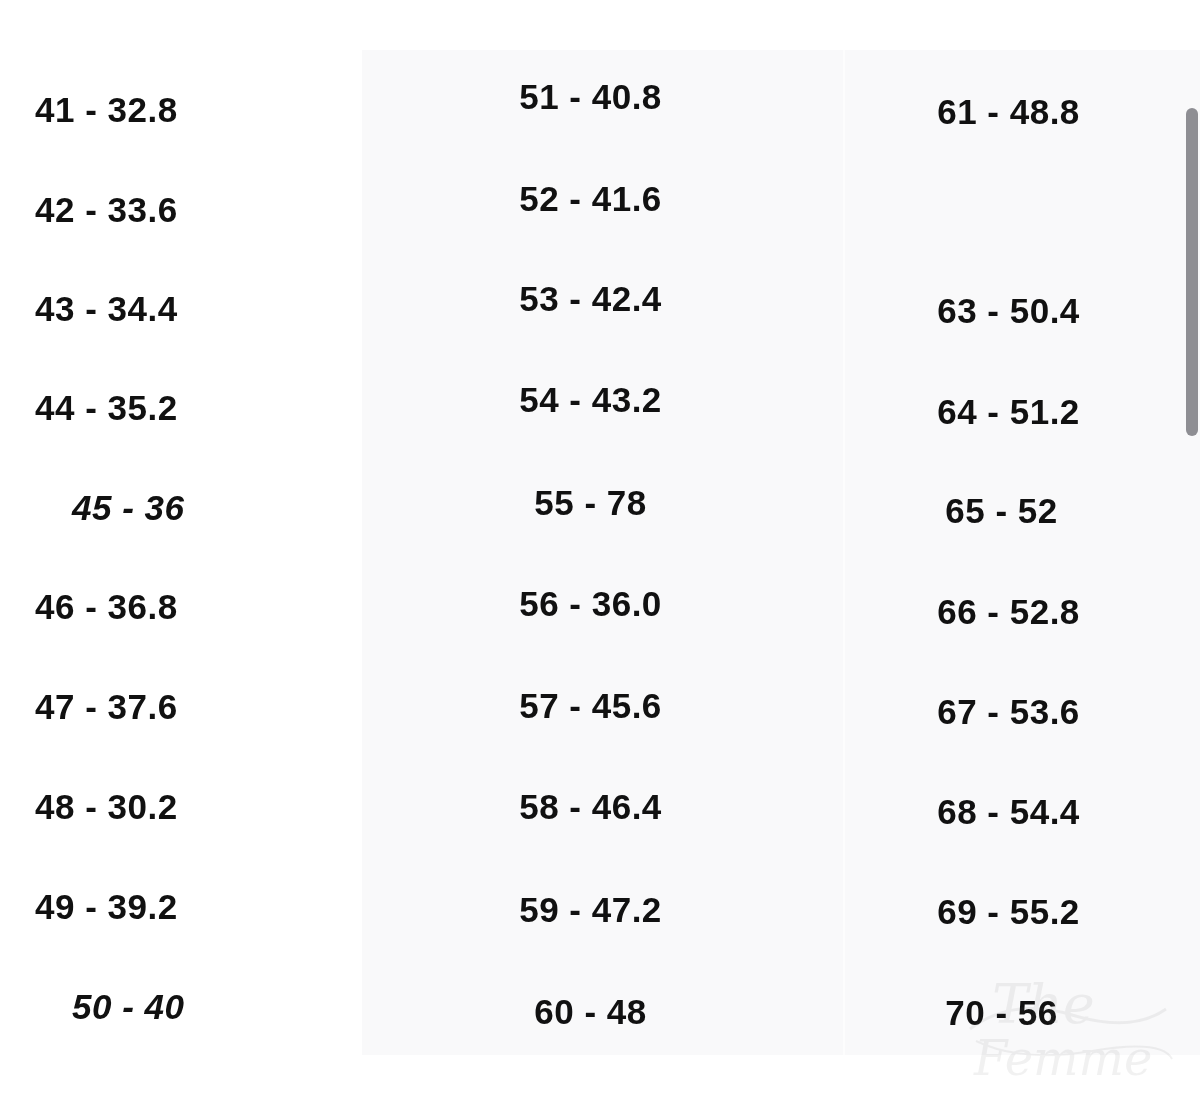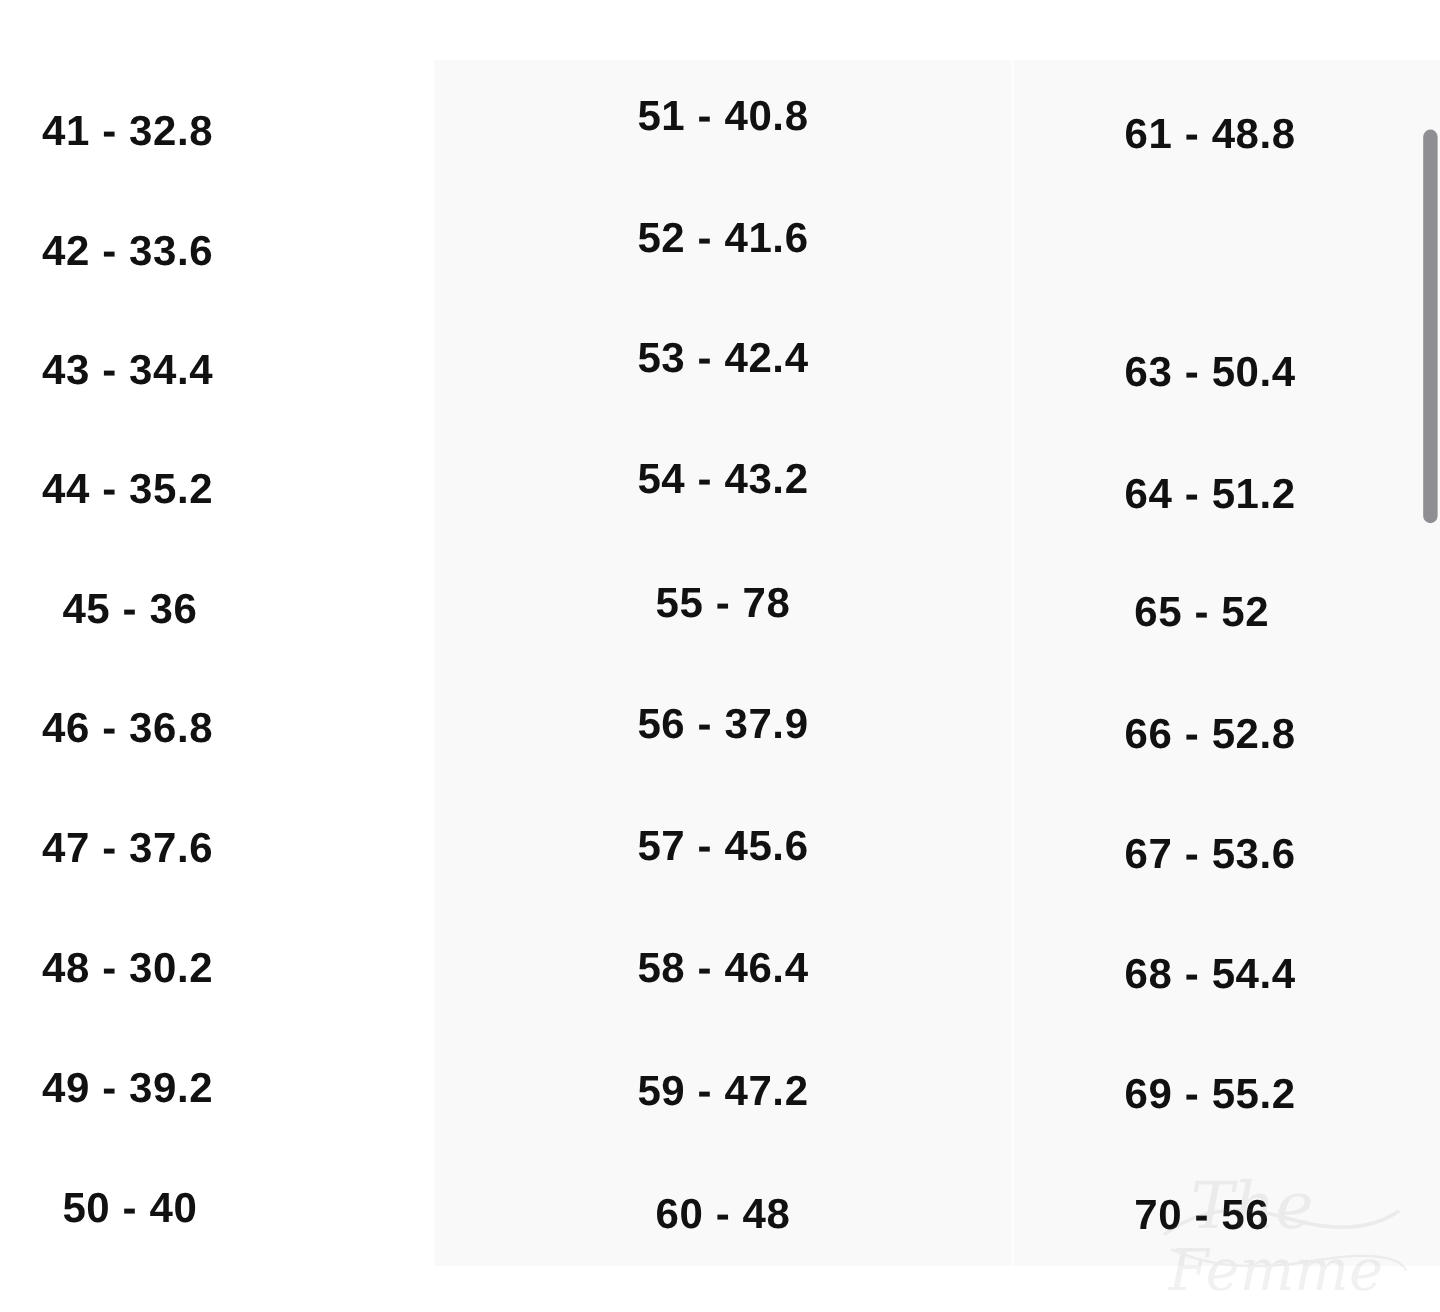--- a/index.html
+++ b/index.html
@@ -33,41 +33,41 @@
     background:#fdfdfd;
   }
 
   
   .column {
     position:absolute;
     top:0;
     height:1093px;
   }
   #col-1 { left:0px;   width:362px; }
-  #col-2 { left:382px; width:481px; }
+  #col-2 { left:370px; width:481px; }
   #col-3 { left:845px; width:355px; }
 
   .row {
     position:absolute;
     left:0; right:0;
     height:100px;
     display:flex;
     align-items:center;
     white-space:nowrap;
   }
   .cell {
     font-weight:bold;
     color:#111111;
     font-size:35px;
     letter-spacing:0.5px;
   }
 
   
   #col-1 .row { justify-content:flex-start; padding-left:35px; }
-  #col-1 .row.narrow { padding-left:52px; }
+  #col-1 .row.narrow { padding-left:72px;font-style:italic; }
 
   
   #col-2 .row { justify-content:center; padding-right:40px; }
 
   
   #col-3 .row { justify-content:center; padding-right:28px; }
   #col-3 .row.narrow { padding-right:42px; }
 
   
   #scrollbar-track {
@@ -155,21 +155,21 @@
     <div class="row" style="top:249px">
         <span class="cell">53 - 42.4</span>
       </div>
     <div class="row" style="top:350px">
         <span class="cell">54 - 43.2</span>
       </div>
     <div class="row" style="top:453px">
         <span class="cell">55 - 78</span>
       </div>
     <div class="row" style="top:554px">
-        <span class="cell">56 - 37.9</span>
+        <span class="cell">56 - 36.0</span>
       </div>
     <div class="row" style="top:656px">
         <span class="cell">57 - 45.6</span>
       </div>
     <div class="row" style="top:757px">
         <span class="cell">58 - 46.4</span>
       </div>
     <div class="row" style="top:860px">
         <span class="cell">59 - 47.2</span>
       </div>

